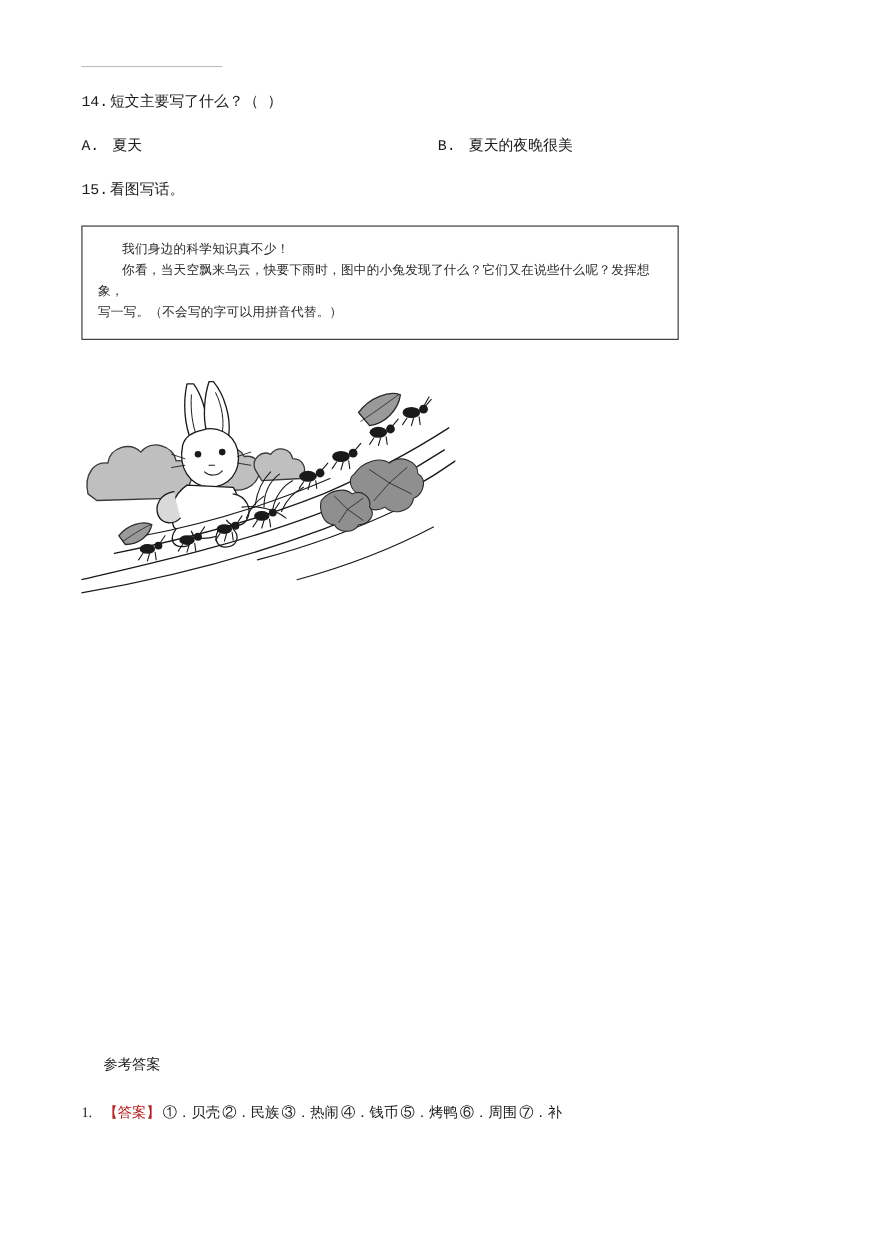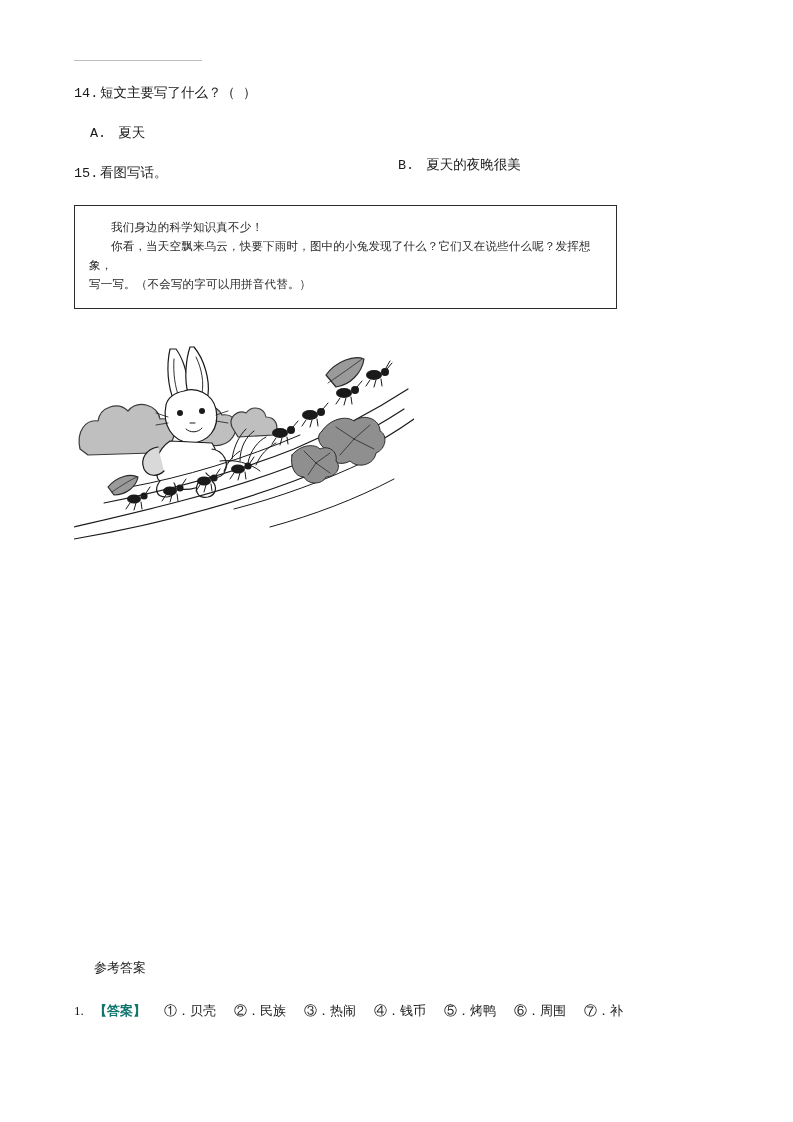--- a/index.html
+++ b/index.html
@@ -46,28 +46,27 @@
   }
   .options-row {
     position: relative;
     font-size: 13.5px;
     line-height: 22px;
     margin-bottom: 18px;
     height: 22px;
   }
   .opt-a {
     position: absolute;
-    left: 16px;
+    left: 0;
     top: 0;
   }
   .opt-b {
     position: absolute;
     left: 324px;
     top: 0;
-    margin-top: 32px;
   }
   .opt-label {
     display: inline-block;
     margin-right: 12px;
   }
   .prompt-box {
     border: 1px solid #2b2b2b;
     width: 543px;
     box-sizing: border-box;
     padding: 12px 14px 14px 14px;
@@ -107,26 +106,25 @@
   .answer-row {
     font-size: 13px;
     line-height: 22px;
     white-space: nowrap;
   }
   .ans-num {
     display: inline-block;
     min-width: 20px;
   }
   .ans-tag {
-    color: #0f766e;
-    font-weight: bold;
+    color: #b91c1c;
   }
   .ans-item {
     display: inline-block;
-    margin-left: 18px;
+    margin-left: 2px;
   }
   .ans-item:first-of-type {
     margin-left: 10px;
   }
 </style>
 </head>
 <body>
 
 <div class="page">
 

